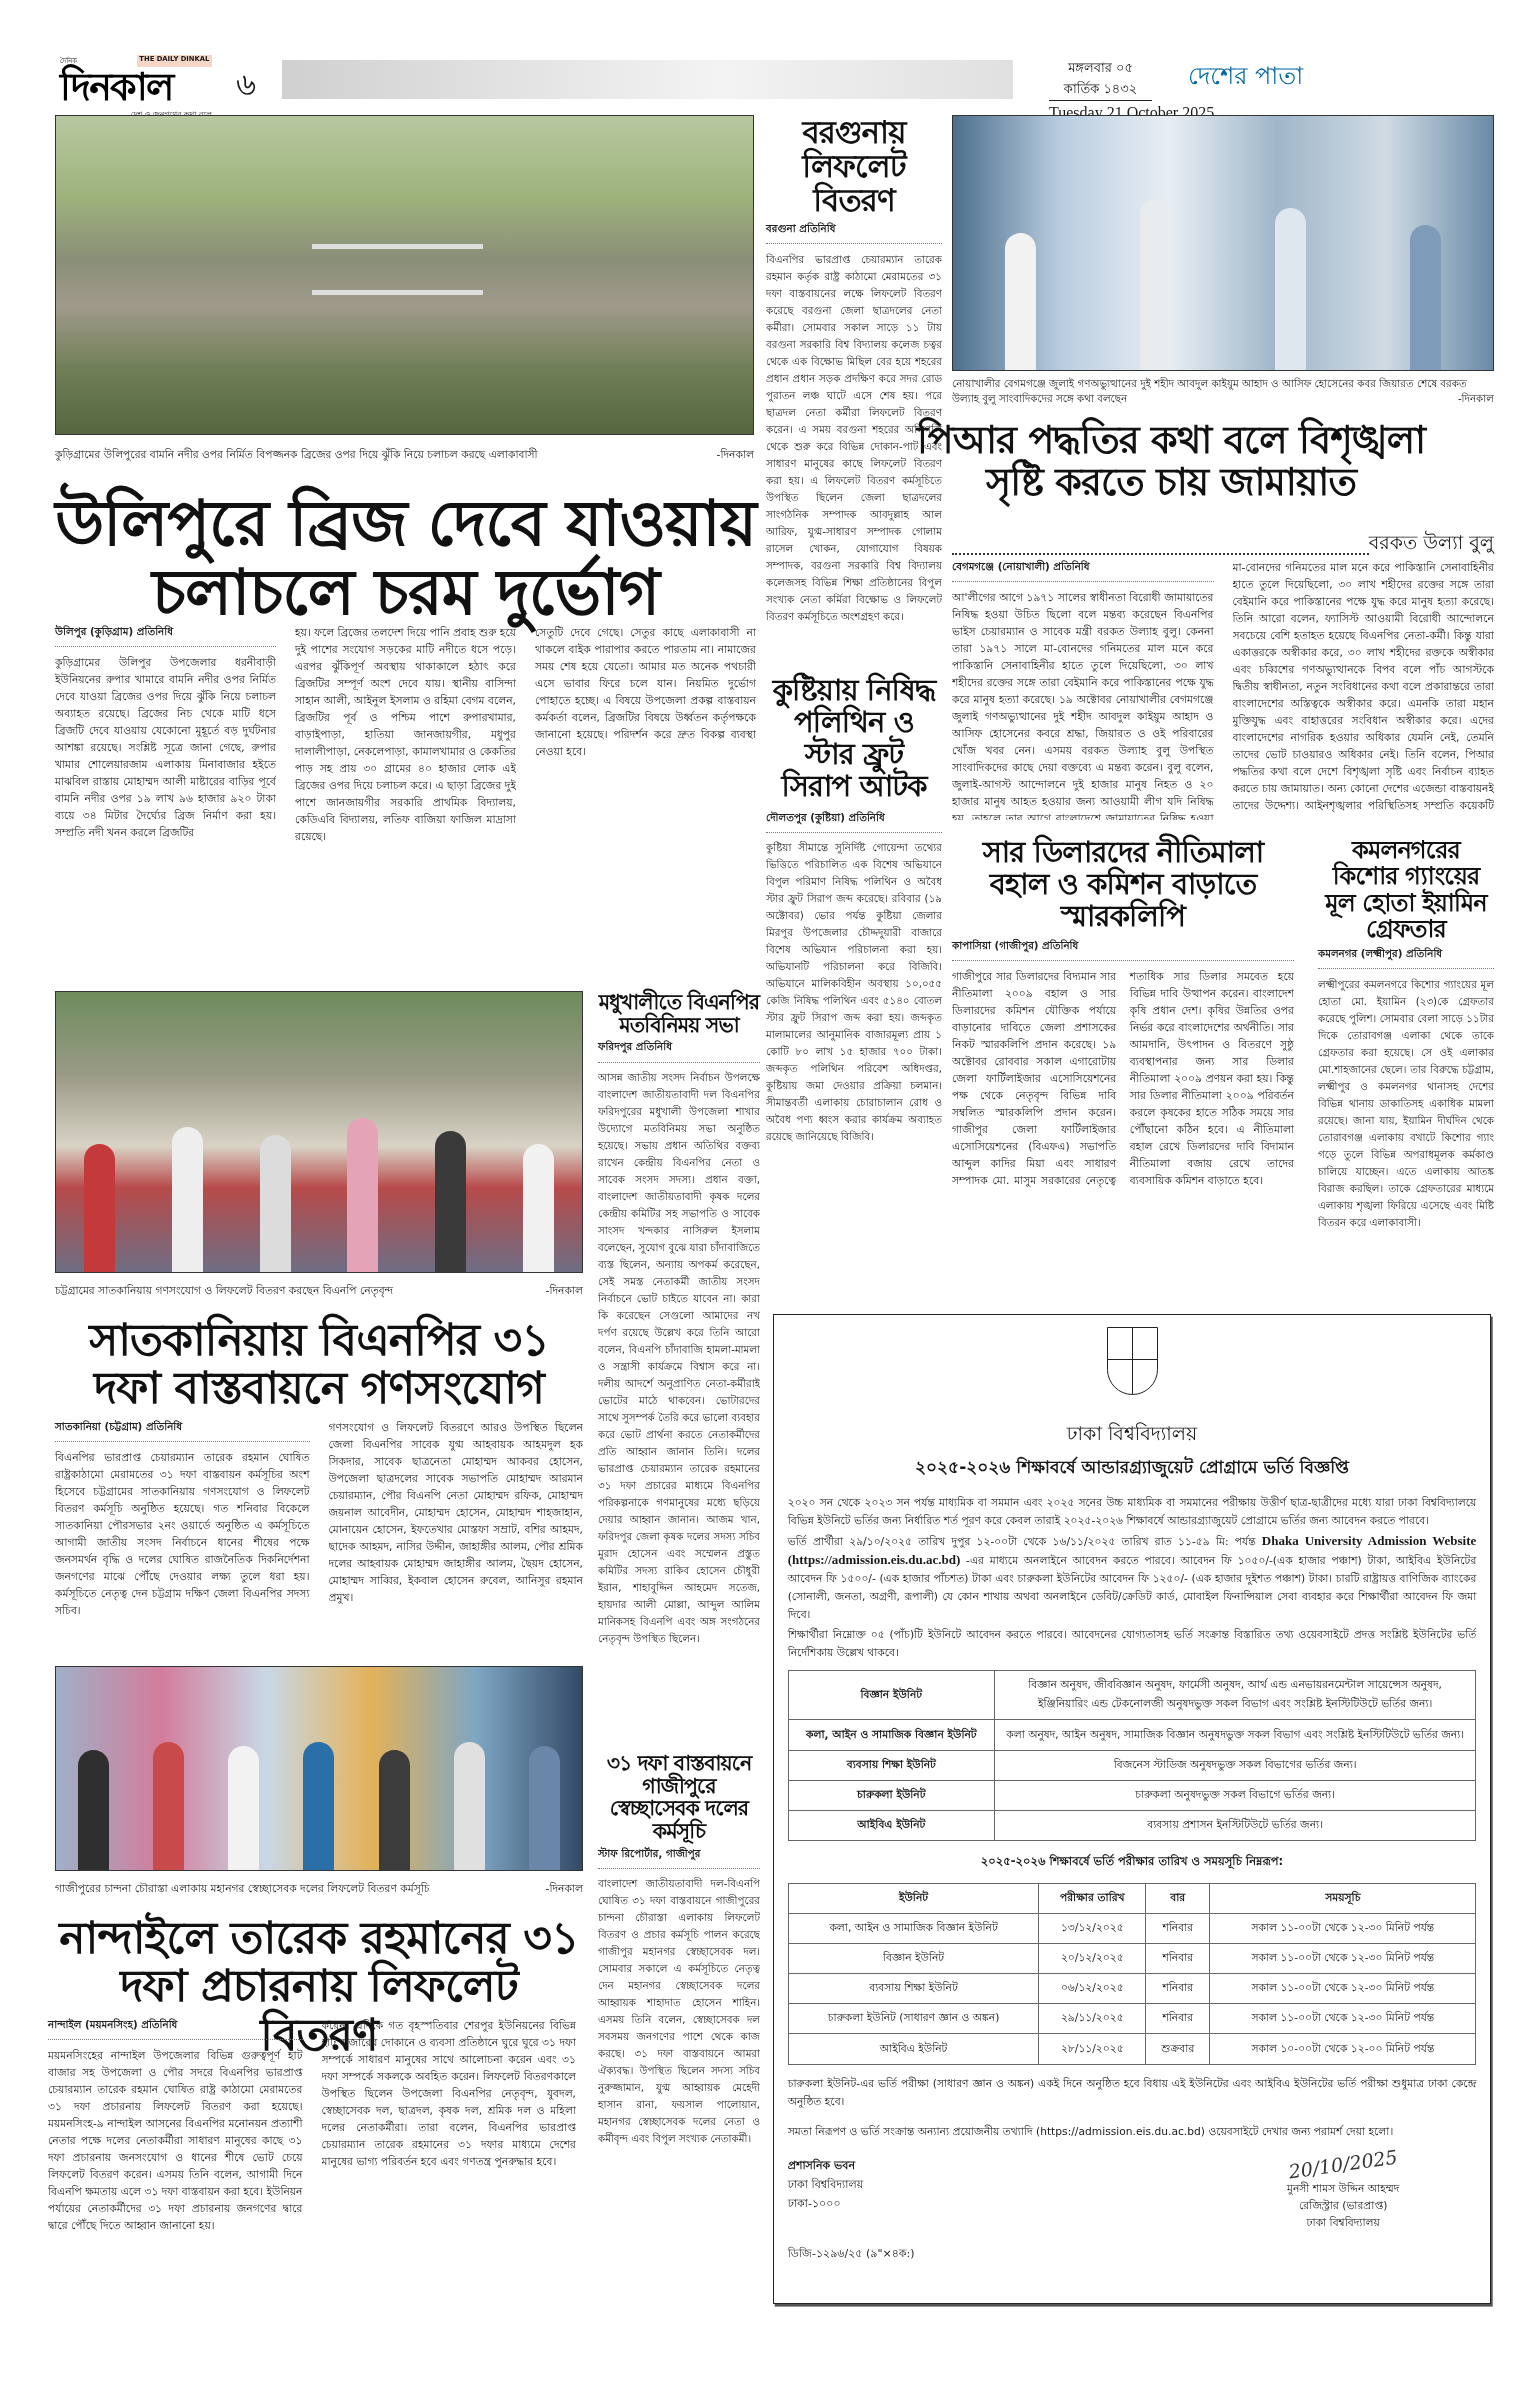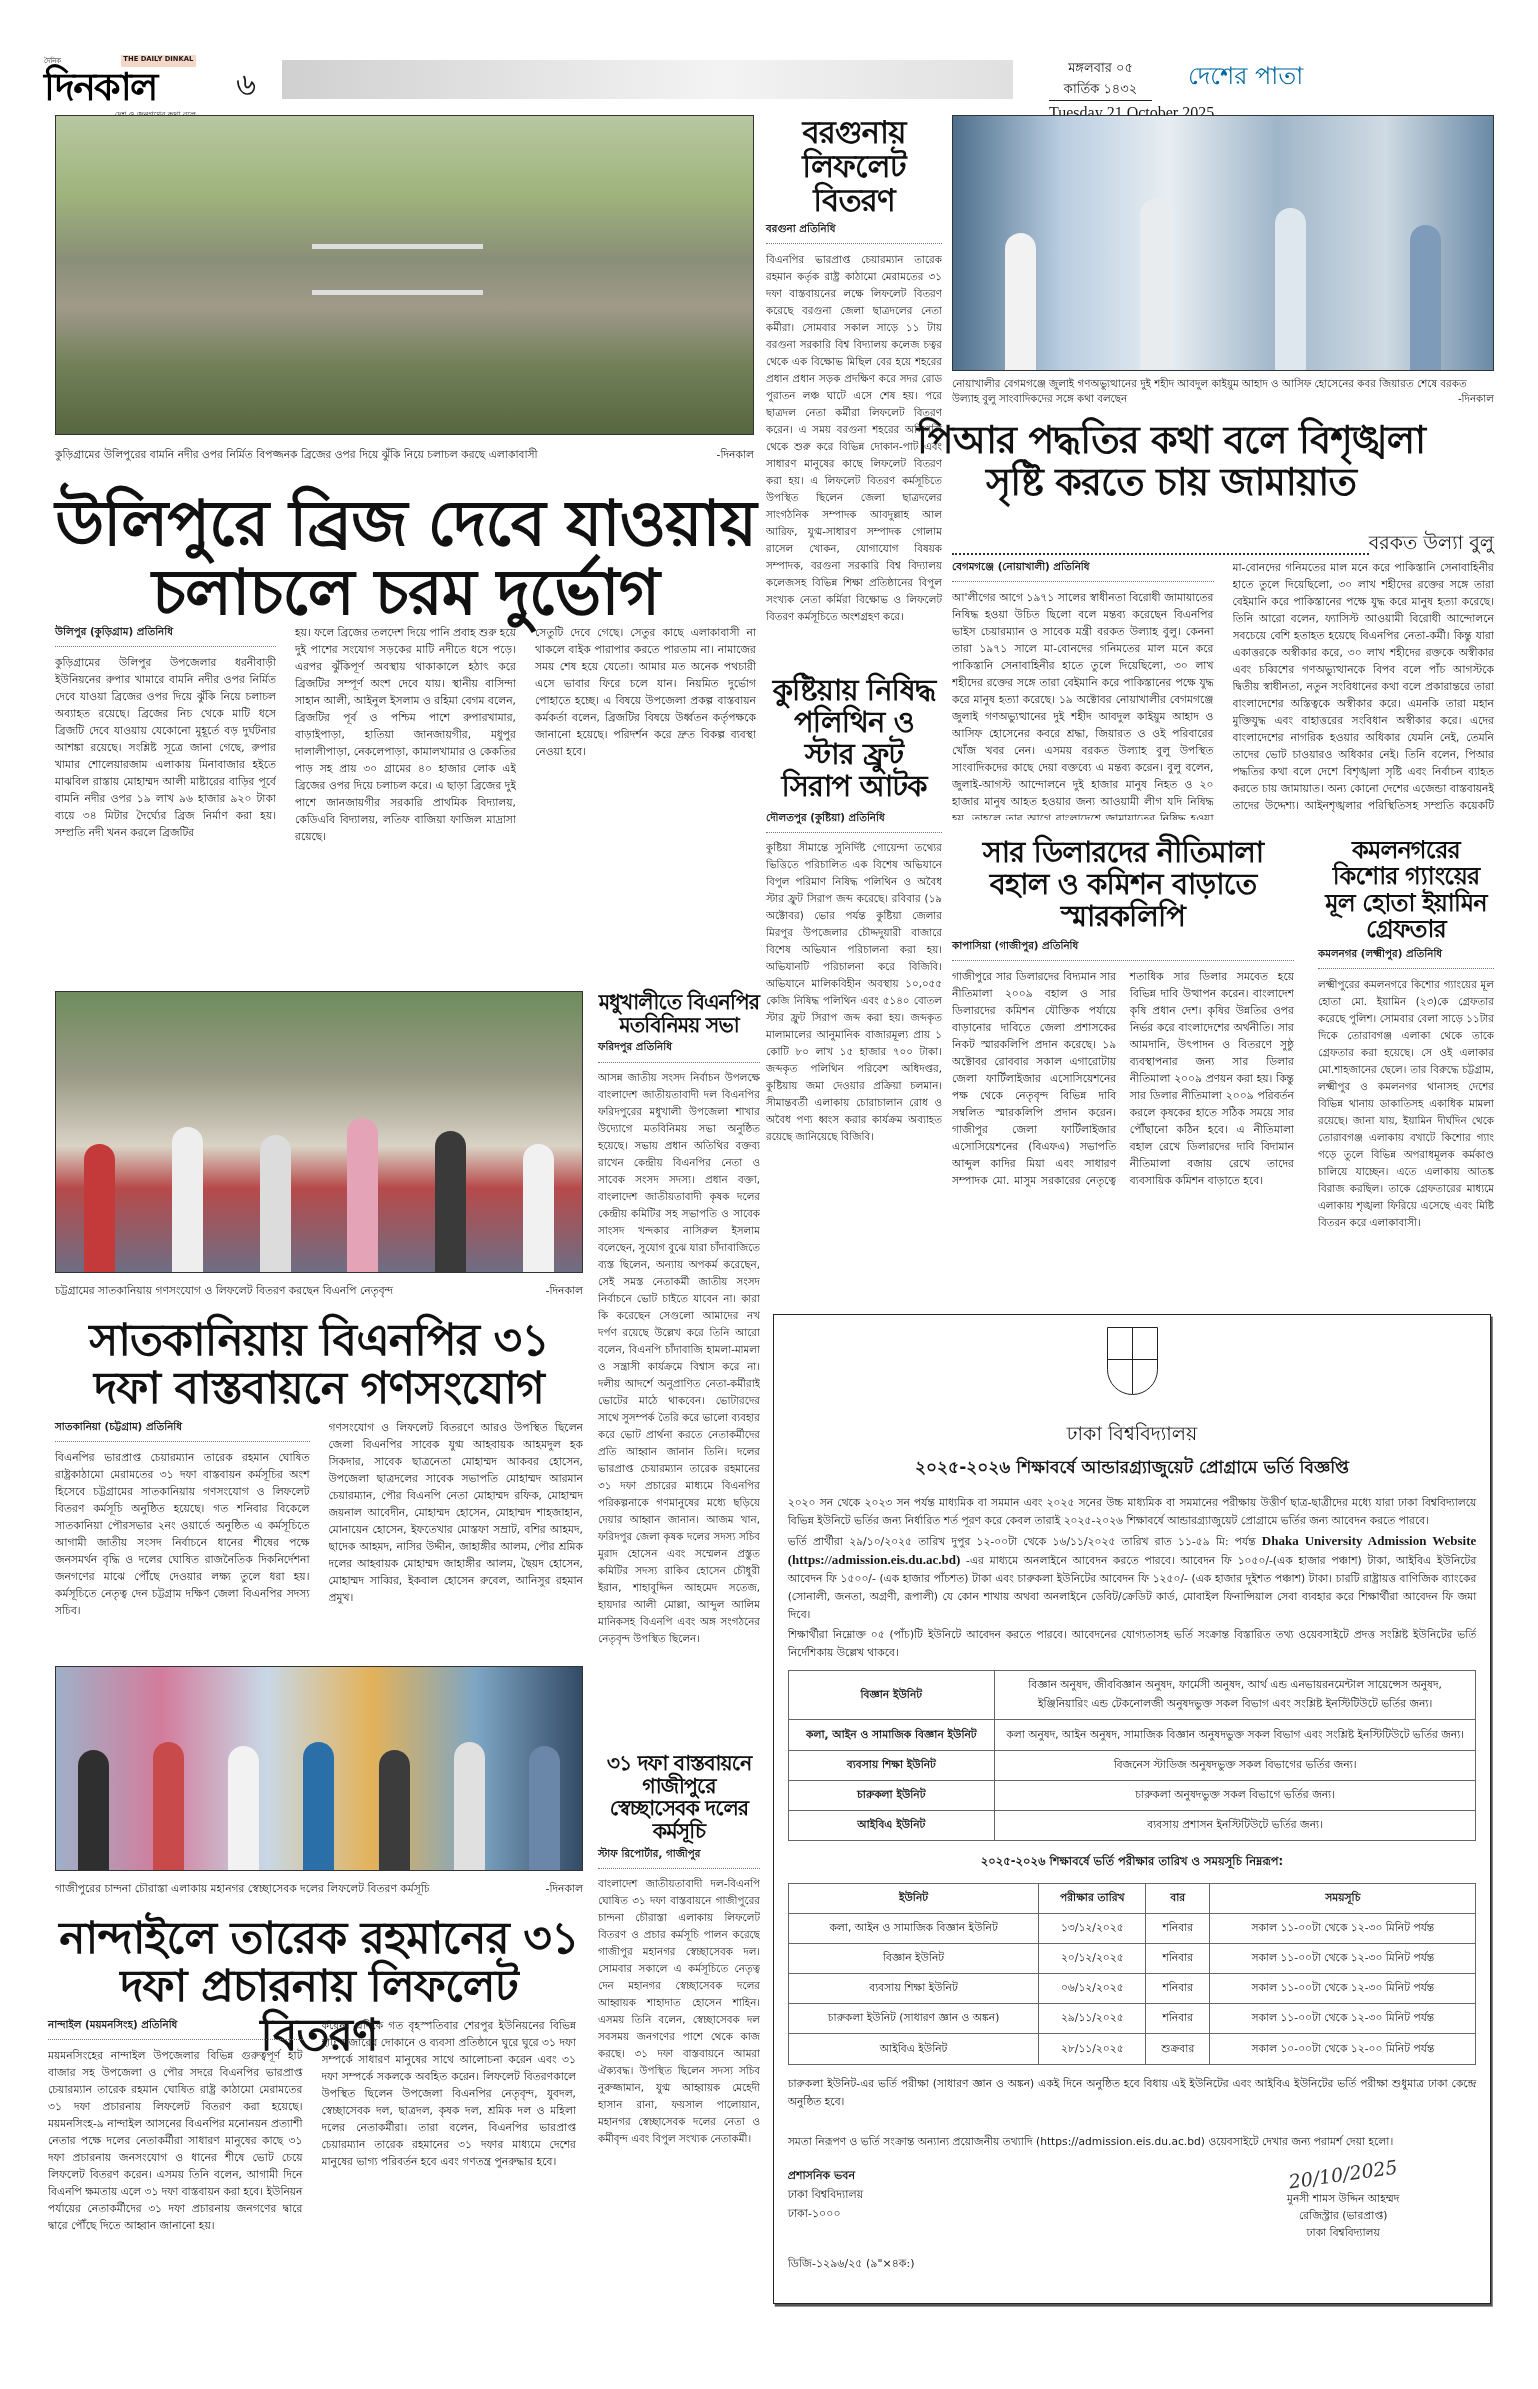--- a/index.html
+++ b/index.html
@@ -9,21 +9,21 @@
   .abs { position: absolute; }
   .body-text { font-family: "DejaVu Sans", sans-serif; font-size: 10.7px; line-height: 17px; text-align: justify; color: #222; overflow: hidden; }
   .byline { font-family: "DejaVu Sans", sans-serif; font-size: 10.3px; font-weight: bold; color: #222; padding-bottom: 5.1px; border-bottom: 0.9px dotted #777; margin-bottom: 6.8px; }
   .caption { font-family: "DejaVu Sans", sans-serif; font-size: 10.7px; color: #222; display: flex; justify-content: space-between; }
   .headline { font-family: "DejaVu Sans", sans-serif; font-weight: bold; color: #111; text-align: center; line-height: 1.1; letter-spacing: -0.9px; }
   .photo { border: 0.9px solid #333; overflow: hidden; }
   .cols { display: flex; gap: 19px; }
   .cols > div { flex: 1; }
 
   
-  .logo-wrap { left: 44px; top: 55px; width: 152px; }
+  .logo-wrap { left: 60px; top: 55px; width: 152px; }
   .logo-small { font-size: 6.8px; display: flex; justify-content: space-between; }
   .logo-tag { background: #f6d7c7; padding: 0 2.6px; font-weight: bold; }
   .logo-main { font-family: "DejaVu Serif", serif; font-weight: bold; font-size: 38px; line-height: 39px; letter-spacing: -1.7px; color: #000; }
   .logo-sub { font-size: 7.7px; text-align: right; margin-top: 1.7px; }
   .page-no { left: 236px; top: 60px; font-size: 31px; font-family: "DejaVu Serif", serif; }
   .grey-bar { left: 282px; top: 60px; width: 731px; height: 39px; background: linear-gradient(90deg, #d0d0d0, #f3f3f3 60%, #e0e0e0); }
   .date-box { left: 1049px; top: 58px; width: 103px; text-align: center; }
   .date-bn { font-size: 13px; padding-bottom: 0; border-bottom: 1.3px solid #222; }
   .date-en { font-family: "Liberation Serif", serif; font-size: 16px; padding-top: 2.6px; padding-bottom: 2.6px; border-bottom: 1.3px solid #222; white-space: nowrap; }
   .section-title { left: 1188px; top: 57px; font-size: 24px; color: #0369a1; font-family: "DejaVu Sans", sans-serif; font-weight: 300; }
@@ -288,21 +288,21 @@
       <tr>
           <td>আইবিএ ইউনিট</td>
           <td>২৮/১১/২০২৫</td>
           <td>শুক্রবার</td>
           <td>সকাল ১০-০০টা থেকে ১২-০০ মিনিট পর্যন্ত</td>
         </tr>
     </tbody>
   </table>
 
   <p class="ad-p" style="margin-top:10.3px;">চারুকলা ইউনিট-এর ভর্তি পরীক্ষা (সাধারণ জ্ঞান ও অঙ্কন) একই দিনে অনুষ্ঠিত হবে বিধায় এই ইউনিটের এবং আইবিএ ইউনিটের ভর্তি পরীক্ষা শুধুমাত্র ঢাকা কেন্দ্রে অনুষ্ঠিত হবে।</p>
-  <p class="ad-p" style="margin-top:22px;">সমতা নিরূপণ ও ভর্তি সংক্রান্ত অন্যান্য প্রয়োজনীয় তথ্যাদি (https://admission.eis.du.ac.bd) ওয়েবসাইটে দেখার জন্য পরামর্শ দেয়া হলো।</p>
+  <p class="ad-p" style="margin-top:12px;">সমতা নিরূপণ ও ভর্তি সংক্রান্ত অন্যান্য প্রয়োজনীয় তথ্যাদি (https://admission.eis.du.ac.bd) ওয়েবসাইটে দেখার জন্য পরামর্শ দেয়া হলো।</p>
 
   <div class="ad-foot">
     <div style="line-height:19px;">
       <div style="font-weight:bold;">প্রশাসনিক ভবন</div>
       <div>ঢাকা বিশ্ববিদ্যালয়</div>
       <div>ঢাকা-১০০০</div>
       <div style="margin-top:31px;">ডিজি-১২৯৬/২৫ (৯"×৪ক:)</div>
     </div>
     <div class="sig" style="margin-right:77px;">
       <div class="sig-scribble">20/10/2025</div>

